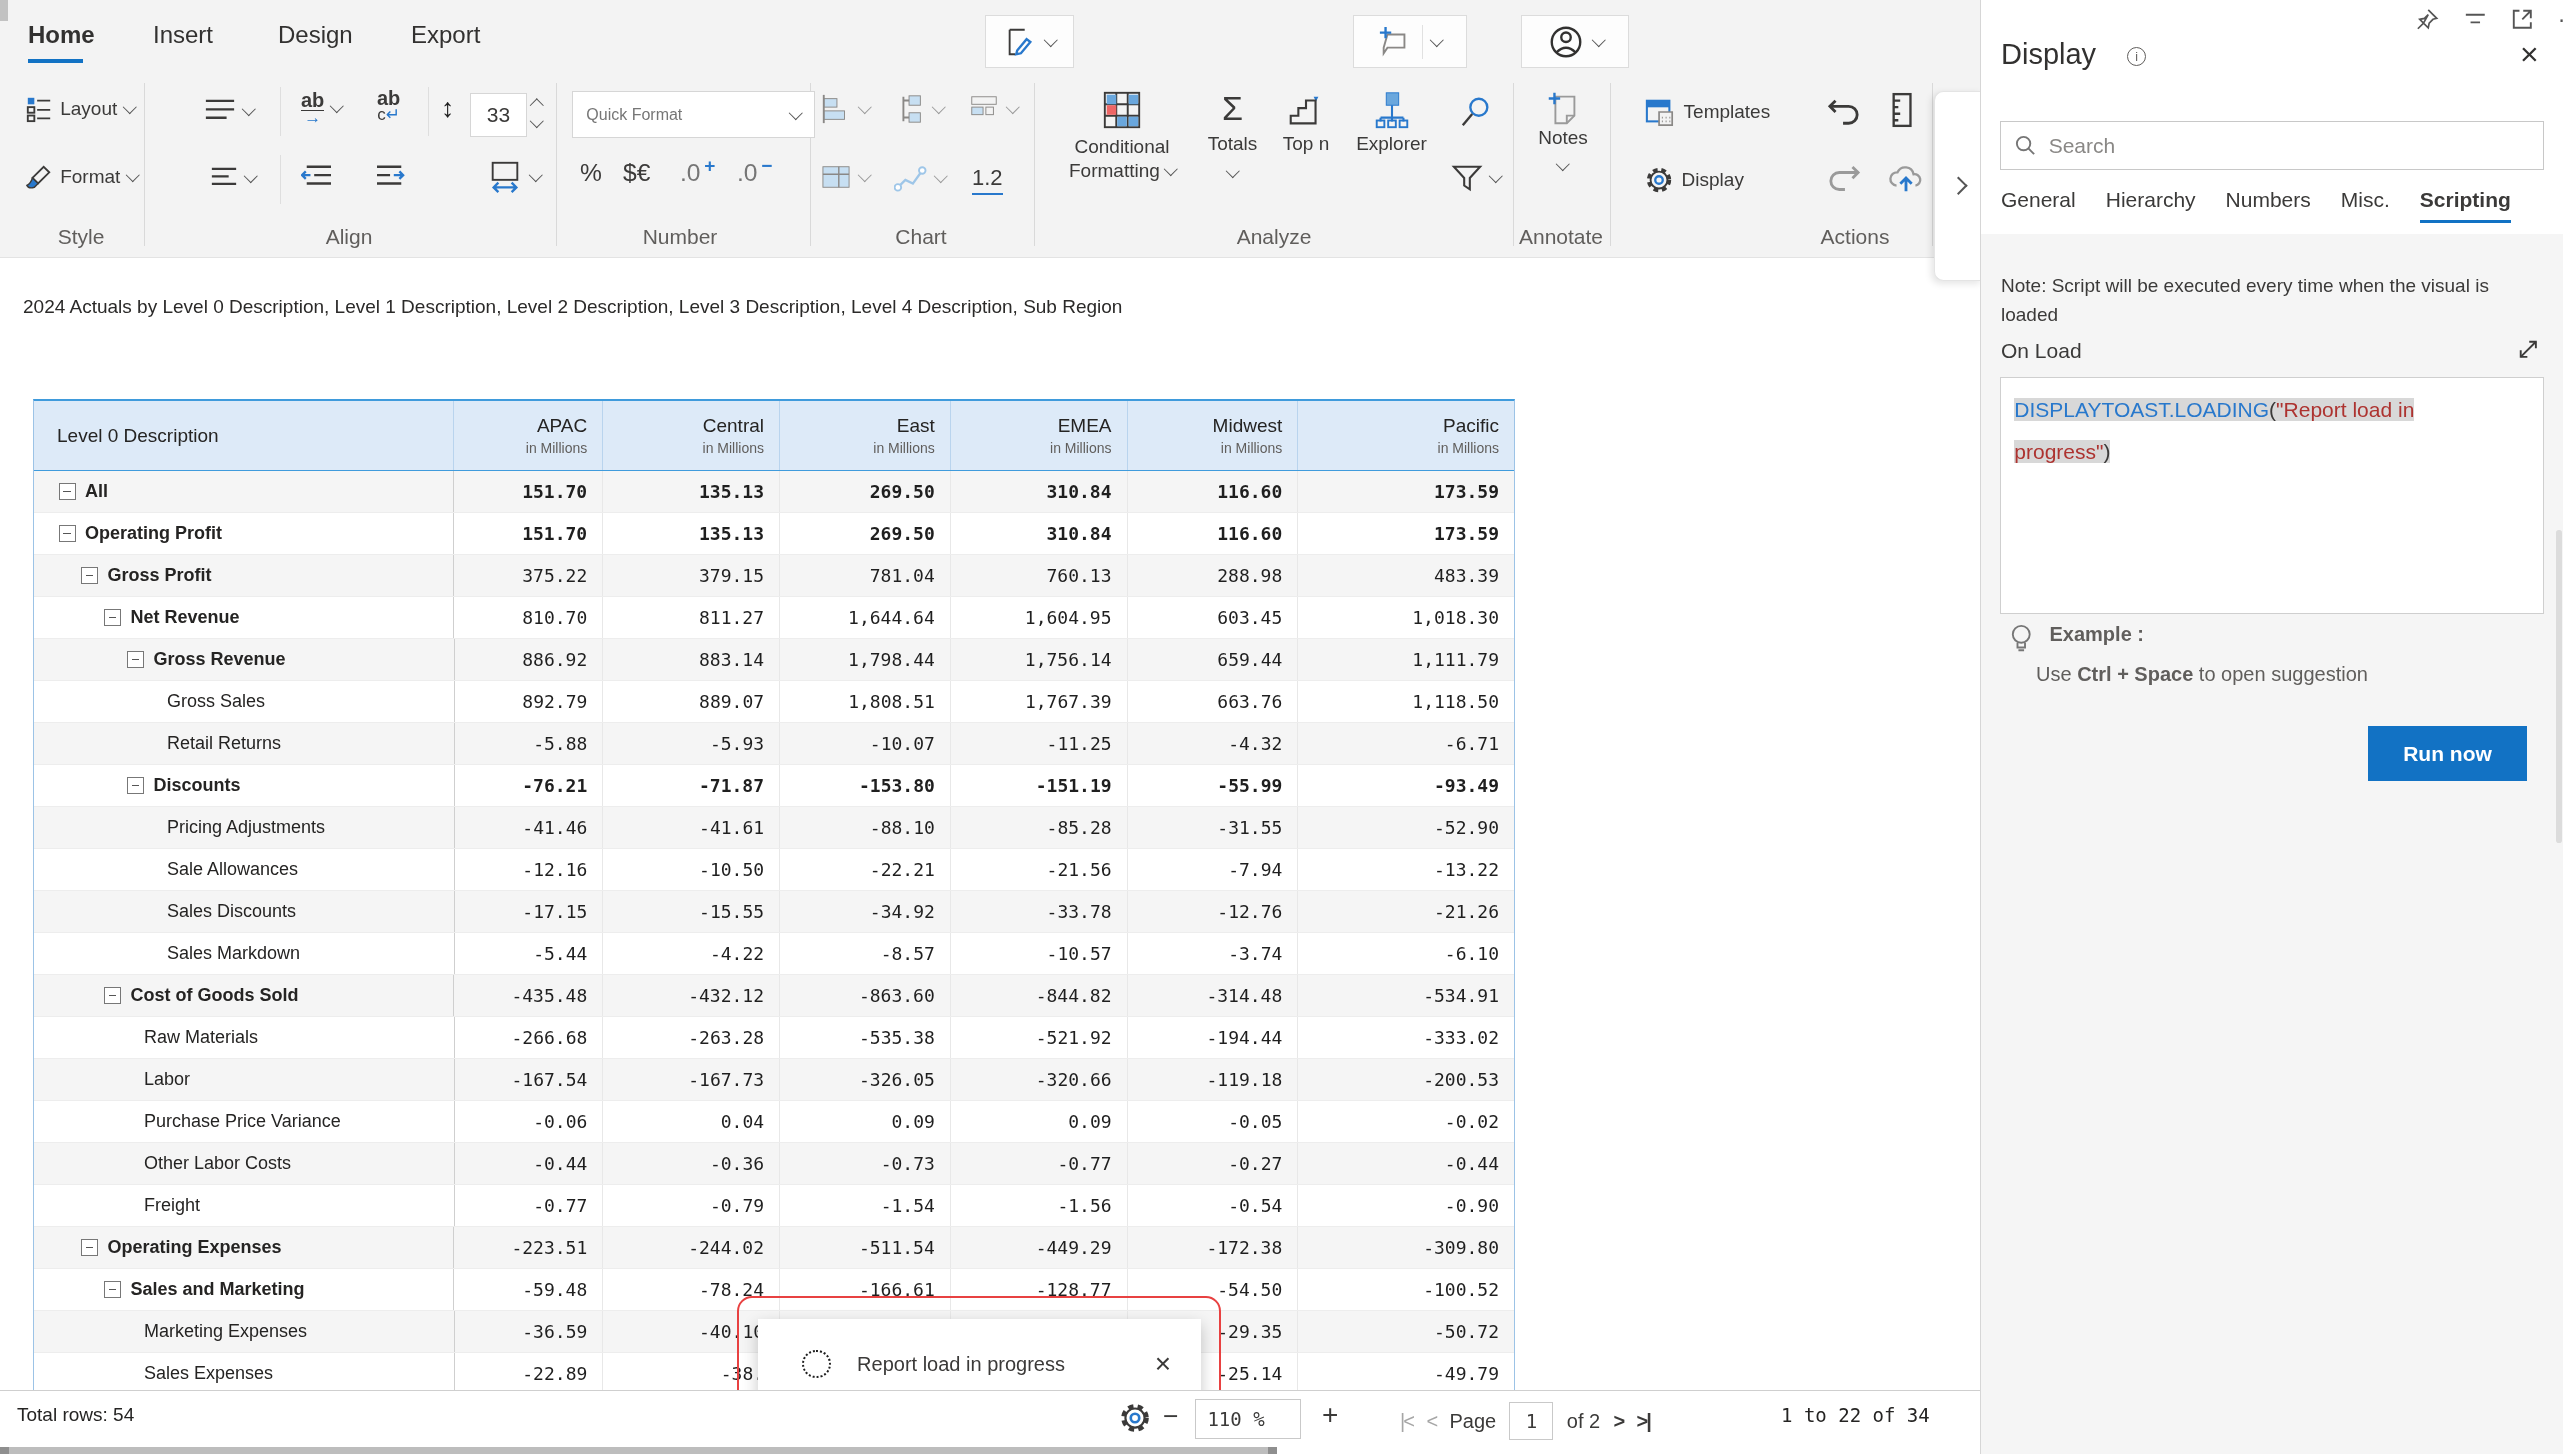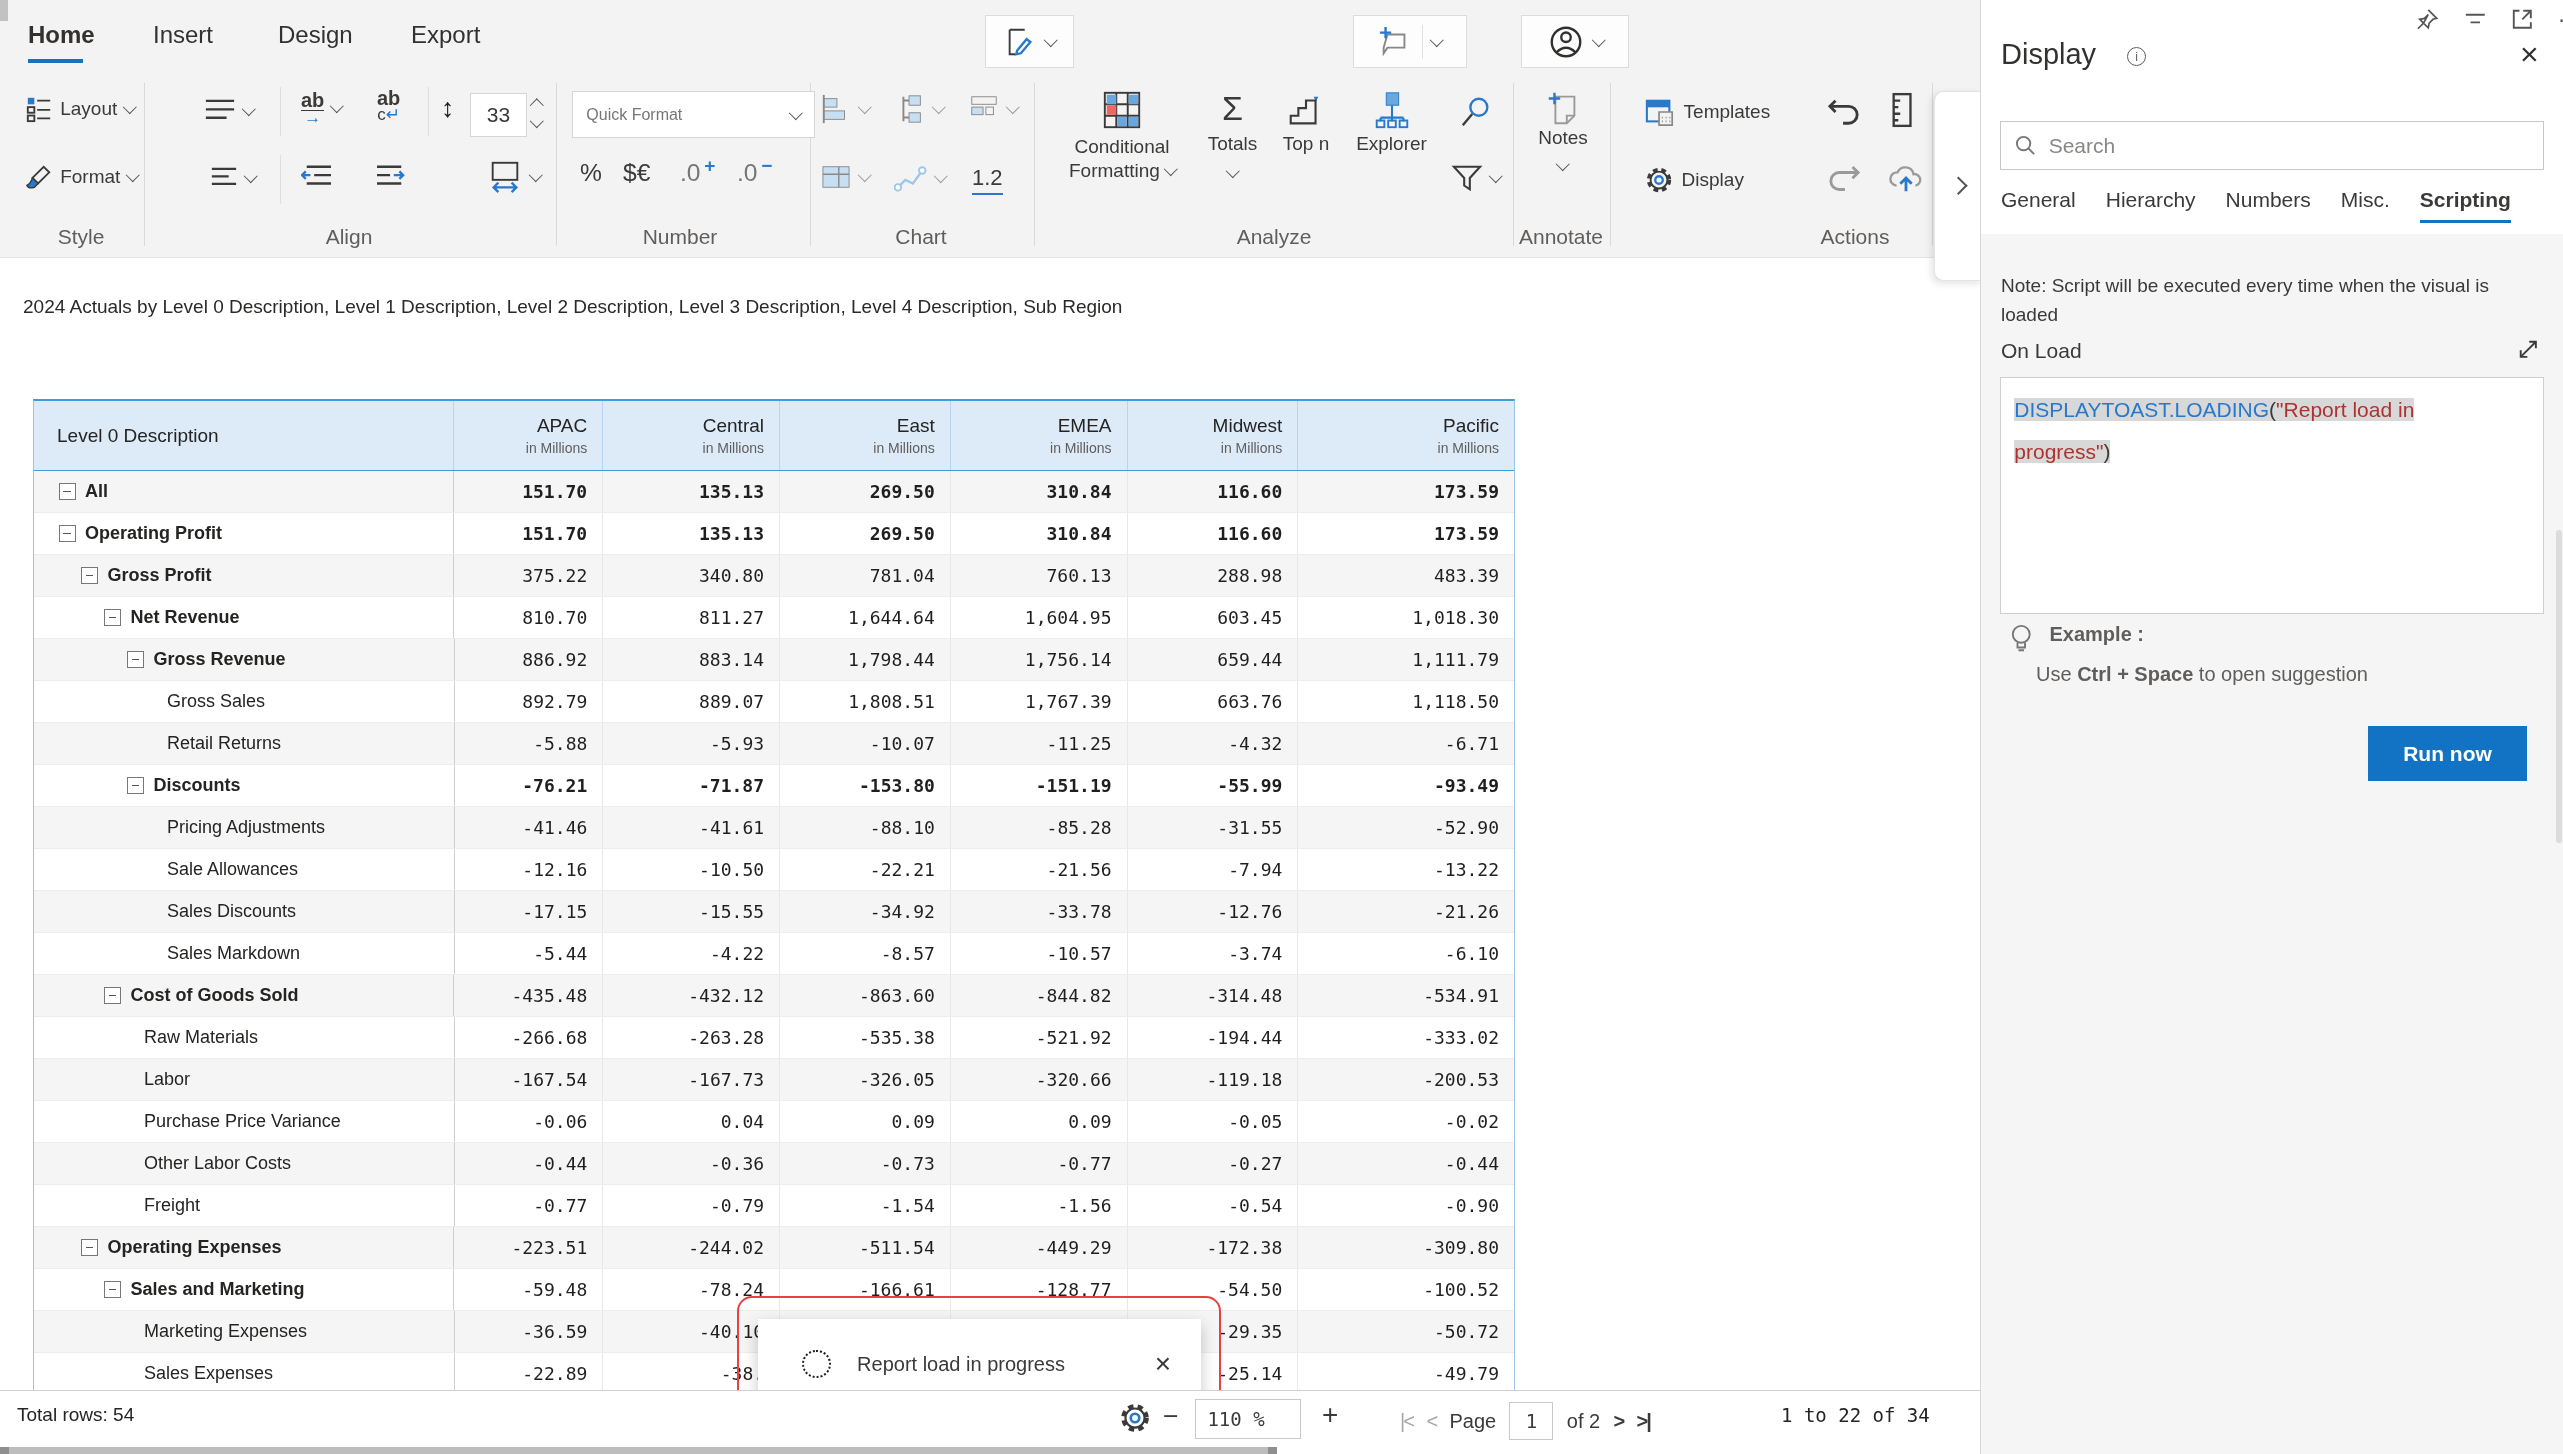--- a/index.html
+++ b/index.html
@@ -495,21 +495,21 @@
         <div class="tnum b" style="width: 177px;">310.84</div>
         <div class="tnum b" style="width: 171px;">116.60</div>
         <div class="tnum b" style="width: 217px;">173.59</div>
       </div>
       <div class="trow alt">
         <div class="tlabel b" style="padding-left: 47px;">
           <span class="expander"></span>
           <span>Gross Profit</span>
         </div>
         <div class="tnum first" style="width: 149px;">375.22</div>
-        <div class="tnum" style="width: 177px;">340.80</div>
+        <div class="tnum" style="width: 177px;">379.15</div>
         <div class="tnum" style="width: 171px;">781.04</div>
         <div class="tnum" style="width: 177px;">760.13</div>
         <div class="tnum" style="width: 171px;">288.98</div>
         <div class="tnum" style="width: 217px;">483.39</div>
       </div>
       <div class="trow">
         <div class="tlabel b" style="padding-left: 70px;">
           <span class="expander"></span>
           <span>Net Revenue</span>
         </div>

